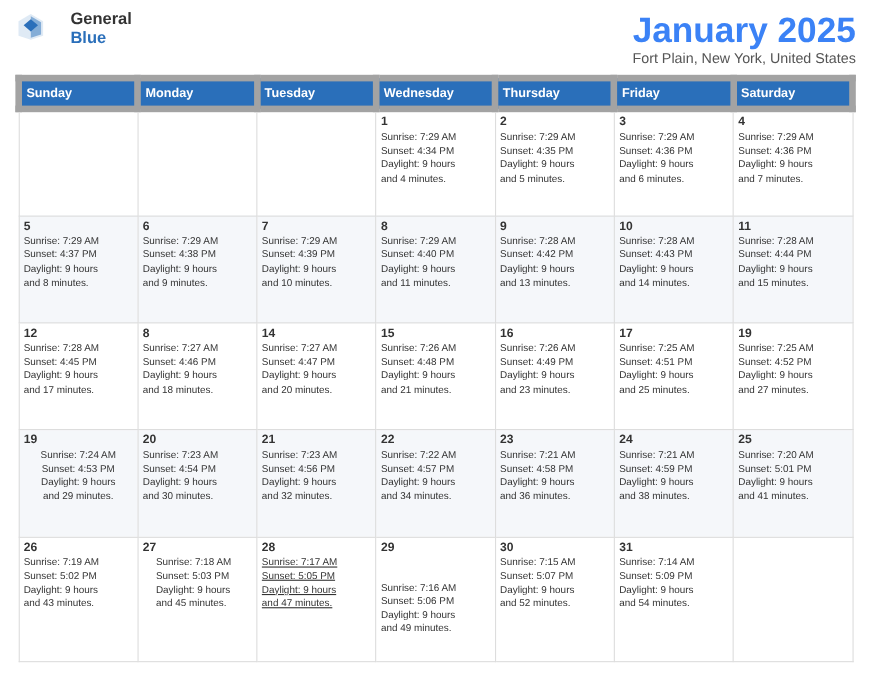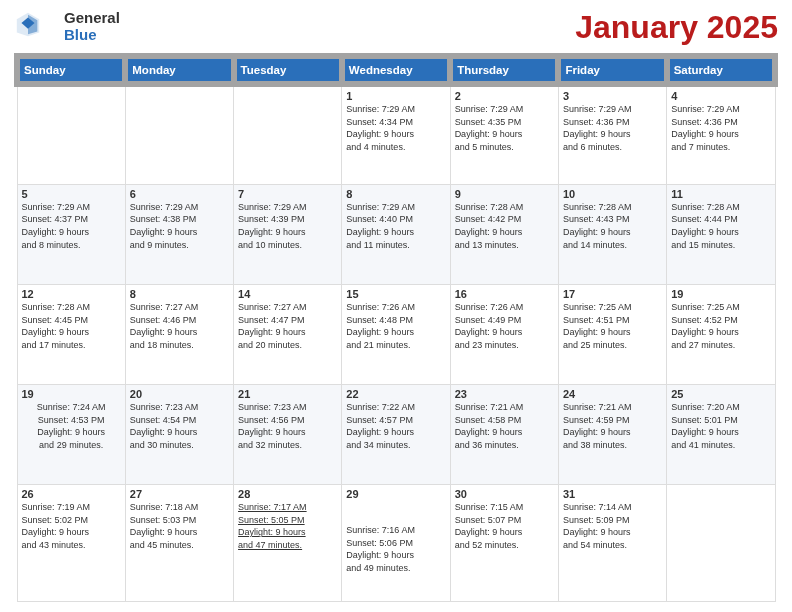--- a/index.html
+++ b/index.html
@@ -46,21 +46,21 @@
     .logo-icon {
       width: 28px;
       height: 28px;
     }
     .title-block {
       text-align: right;
     }
     .month-title {
       font-size: 32px;
       font-weight: bold;
-      color: #b91c1c;
+      color: #3b82f6;
       line-height: 1.1;
     }
     .location {
       font-size: 13px;
       color: #555;
     }
     .calendar {
       flex: 1;
       border: 1px solid #ccc;
       border-collapse: collapse;
@@ -114,20 +114,21 @@
         <polygon points="15,5 25,11 25,23 15,26" fill="#2a6fba" opacity="0.5"></polygon>
         <polygon points="8,14 15,8 22,14 15,20" fill="#2a6fba"></polygon>
       </svg>
       <div class="logo-text">
         <span class="logo-general">General</span>
         <span class="logo-blue">Blue</span>
       </div>
     </div>
     <div class="title-block">
       <div class="month-title">January 2025</div>
+      <div class="location">Fort Plain, New York, United States</div>
     </div>
   </div>
 
   <table class="calendar">
     <thead>
       <tr>
         <th>Sunday</th>
         <th>Monday</th>
         <th>Tuesday</th>
         <th>Wednesday</th>
@@ -326,21 +327,21 @@
         <tr>
           <td>
             <span class="day-num">26</span>
             <div class="day-info" style="white-space: pre-line;">Sunrise: 7:19 AM
 Sunset: 5:02 PM
 Daylight: 9 hours
 and 43 minutes.</div>
           </td>
           <td>
             <span class="day-num">27</span>
-            <div class="day-info" style="white-space: pre-line;">Sunrise: 7:18 AM
+            <div class="day-info" style="white-space: pre-line; margin-left: 12px;">Sunrise: 7:18 AM
 Sunset: 5:03 PM
 Daylight: 9 hours
 and 45 minutes.</div>
           </td>
           <td>
             <span class="day-num">28</span>
             <div class="day-info" style="white-space: pre-line; text-decoration: underline;">Sunrise: 7:17 AM
 Sunset: 5:05 PM
 Daylight: 9 hours
 and 47 minutes.</div>

